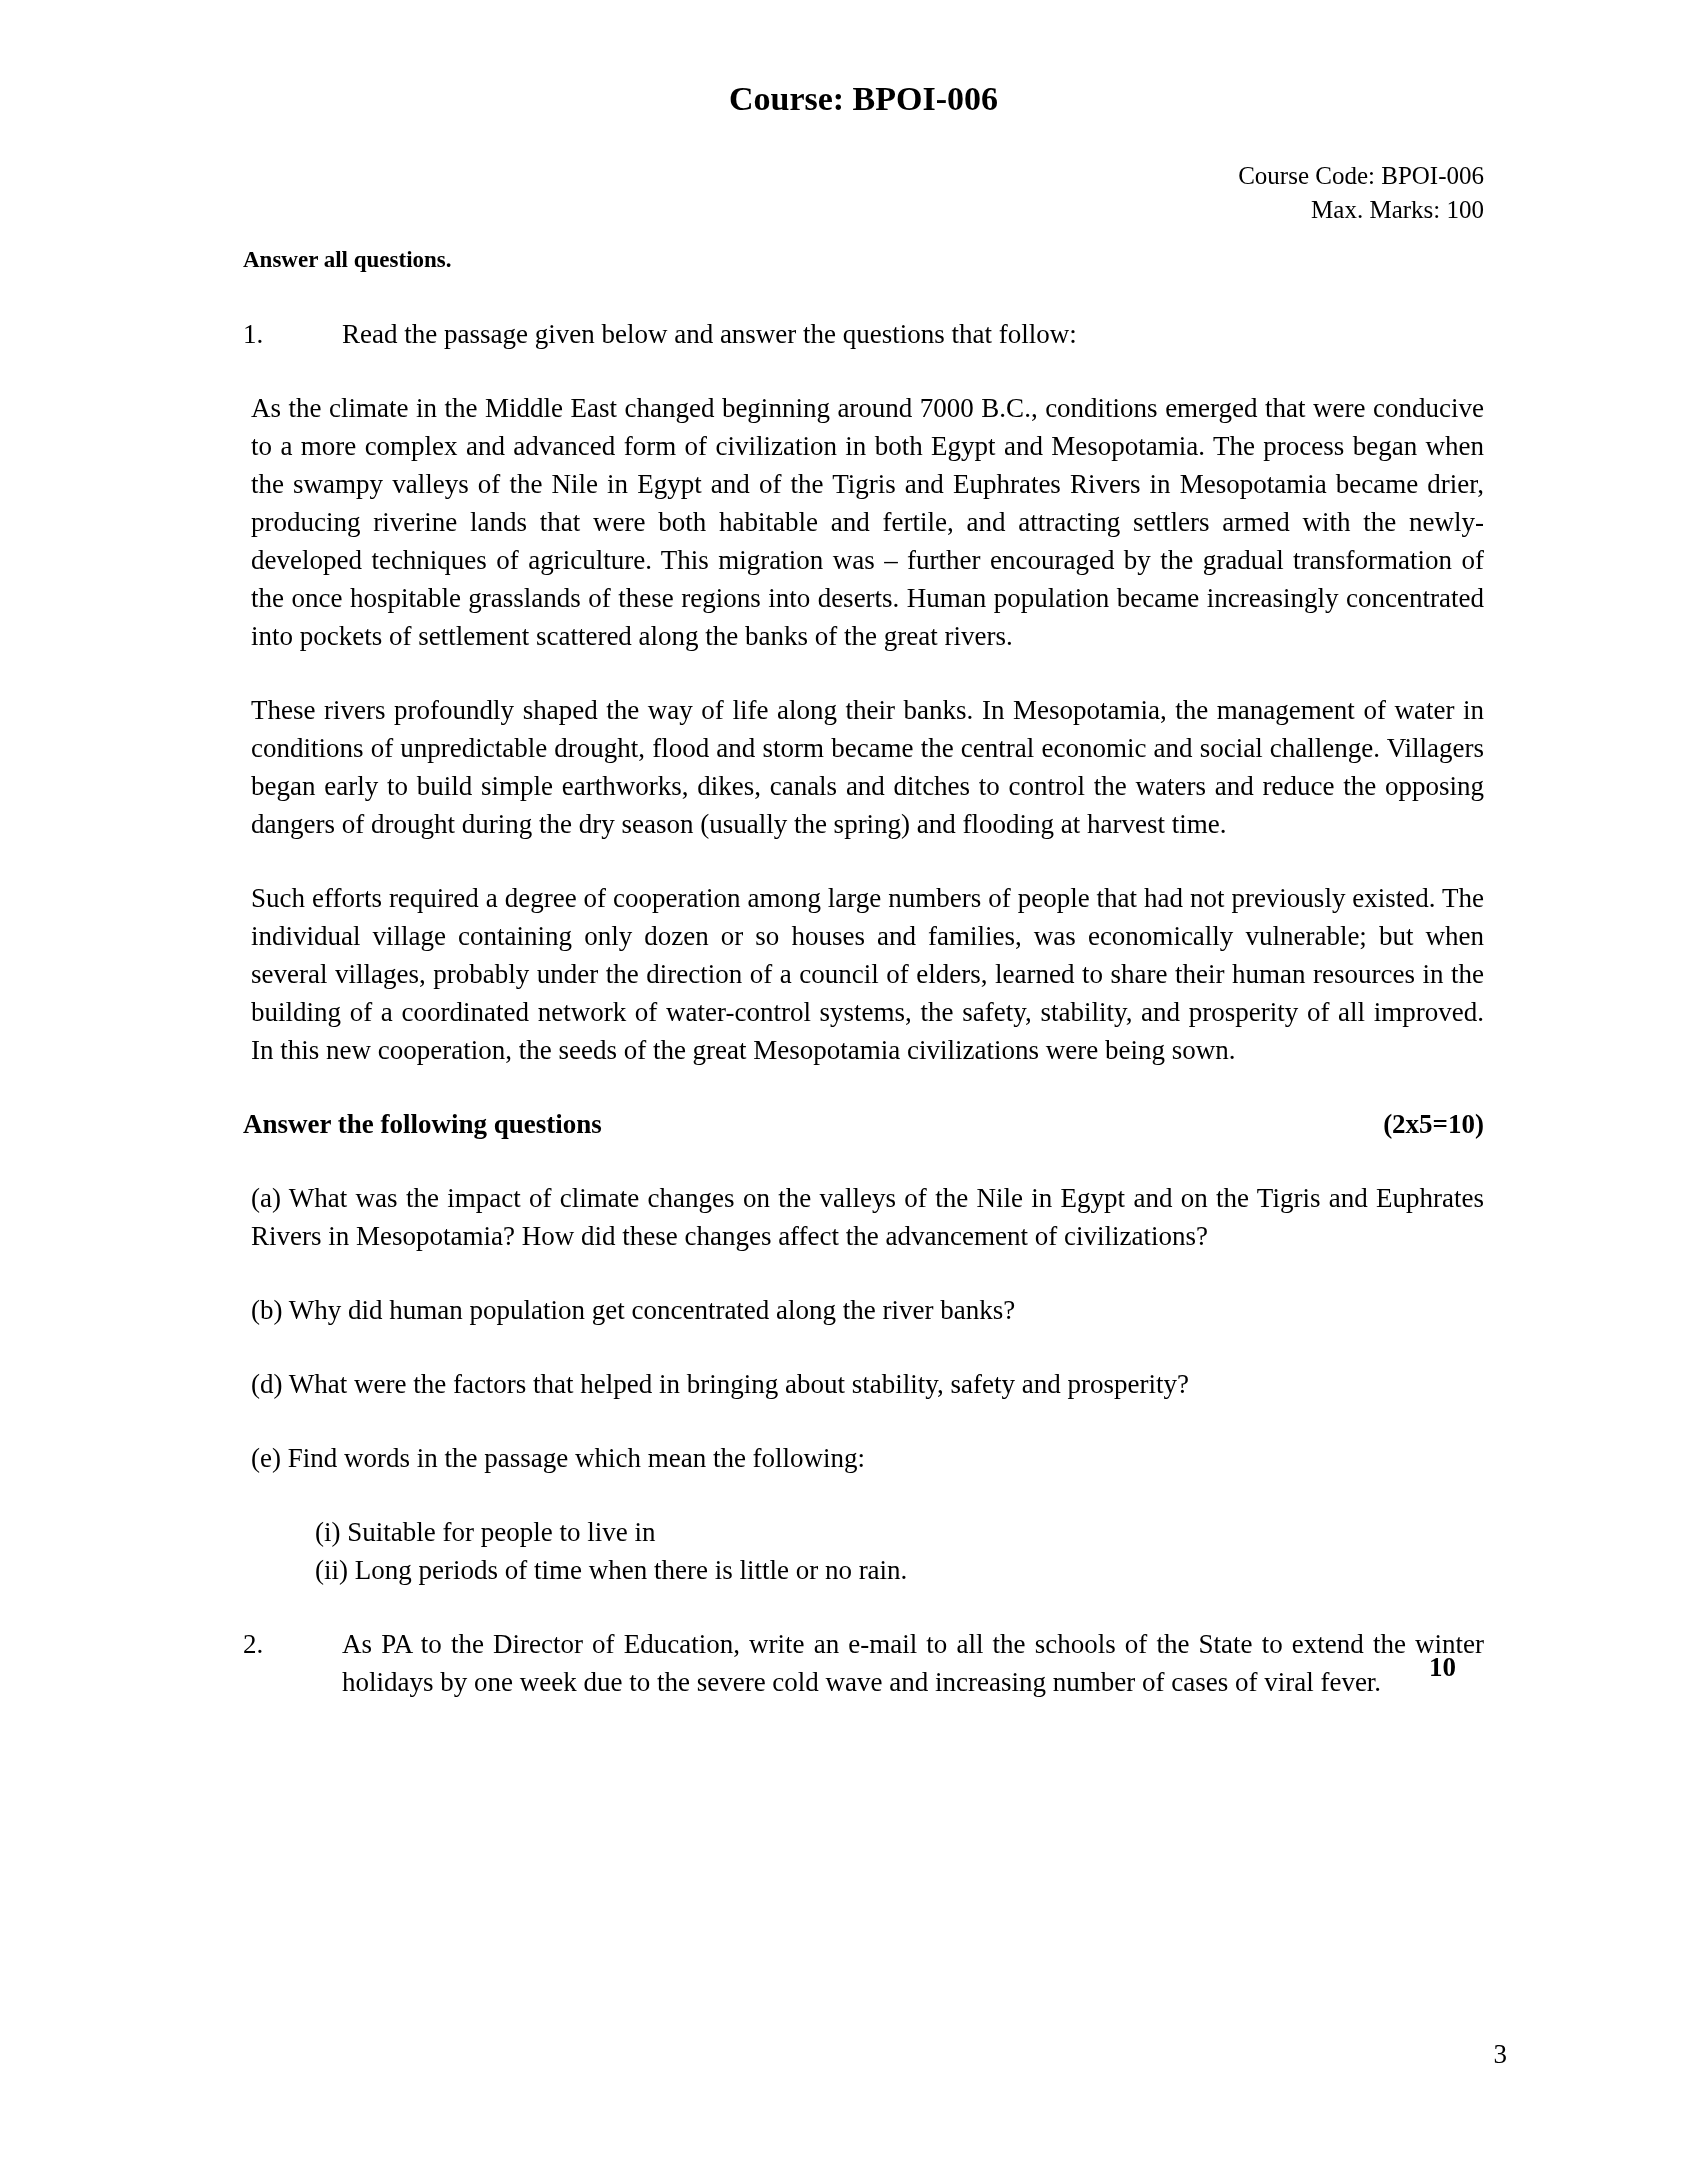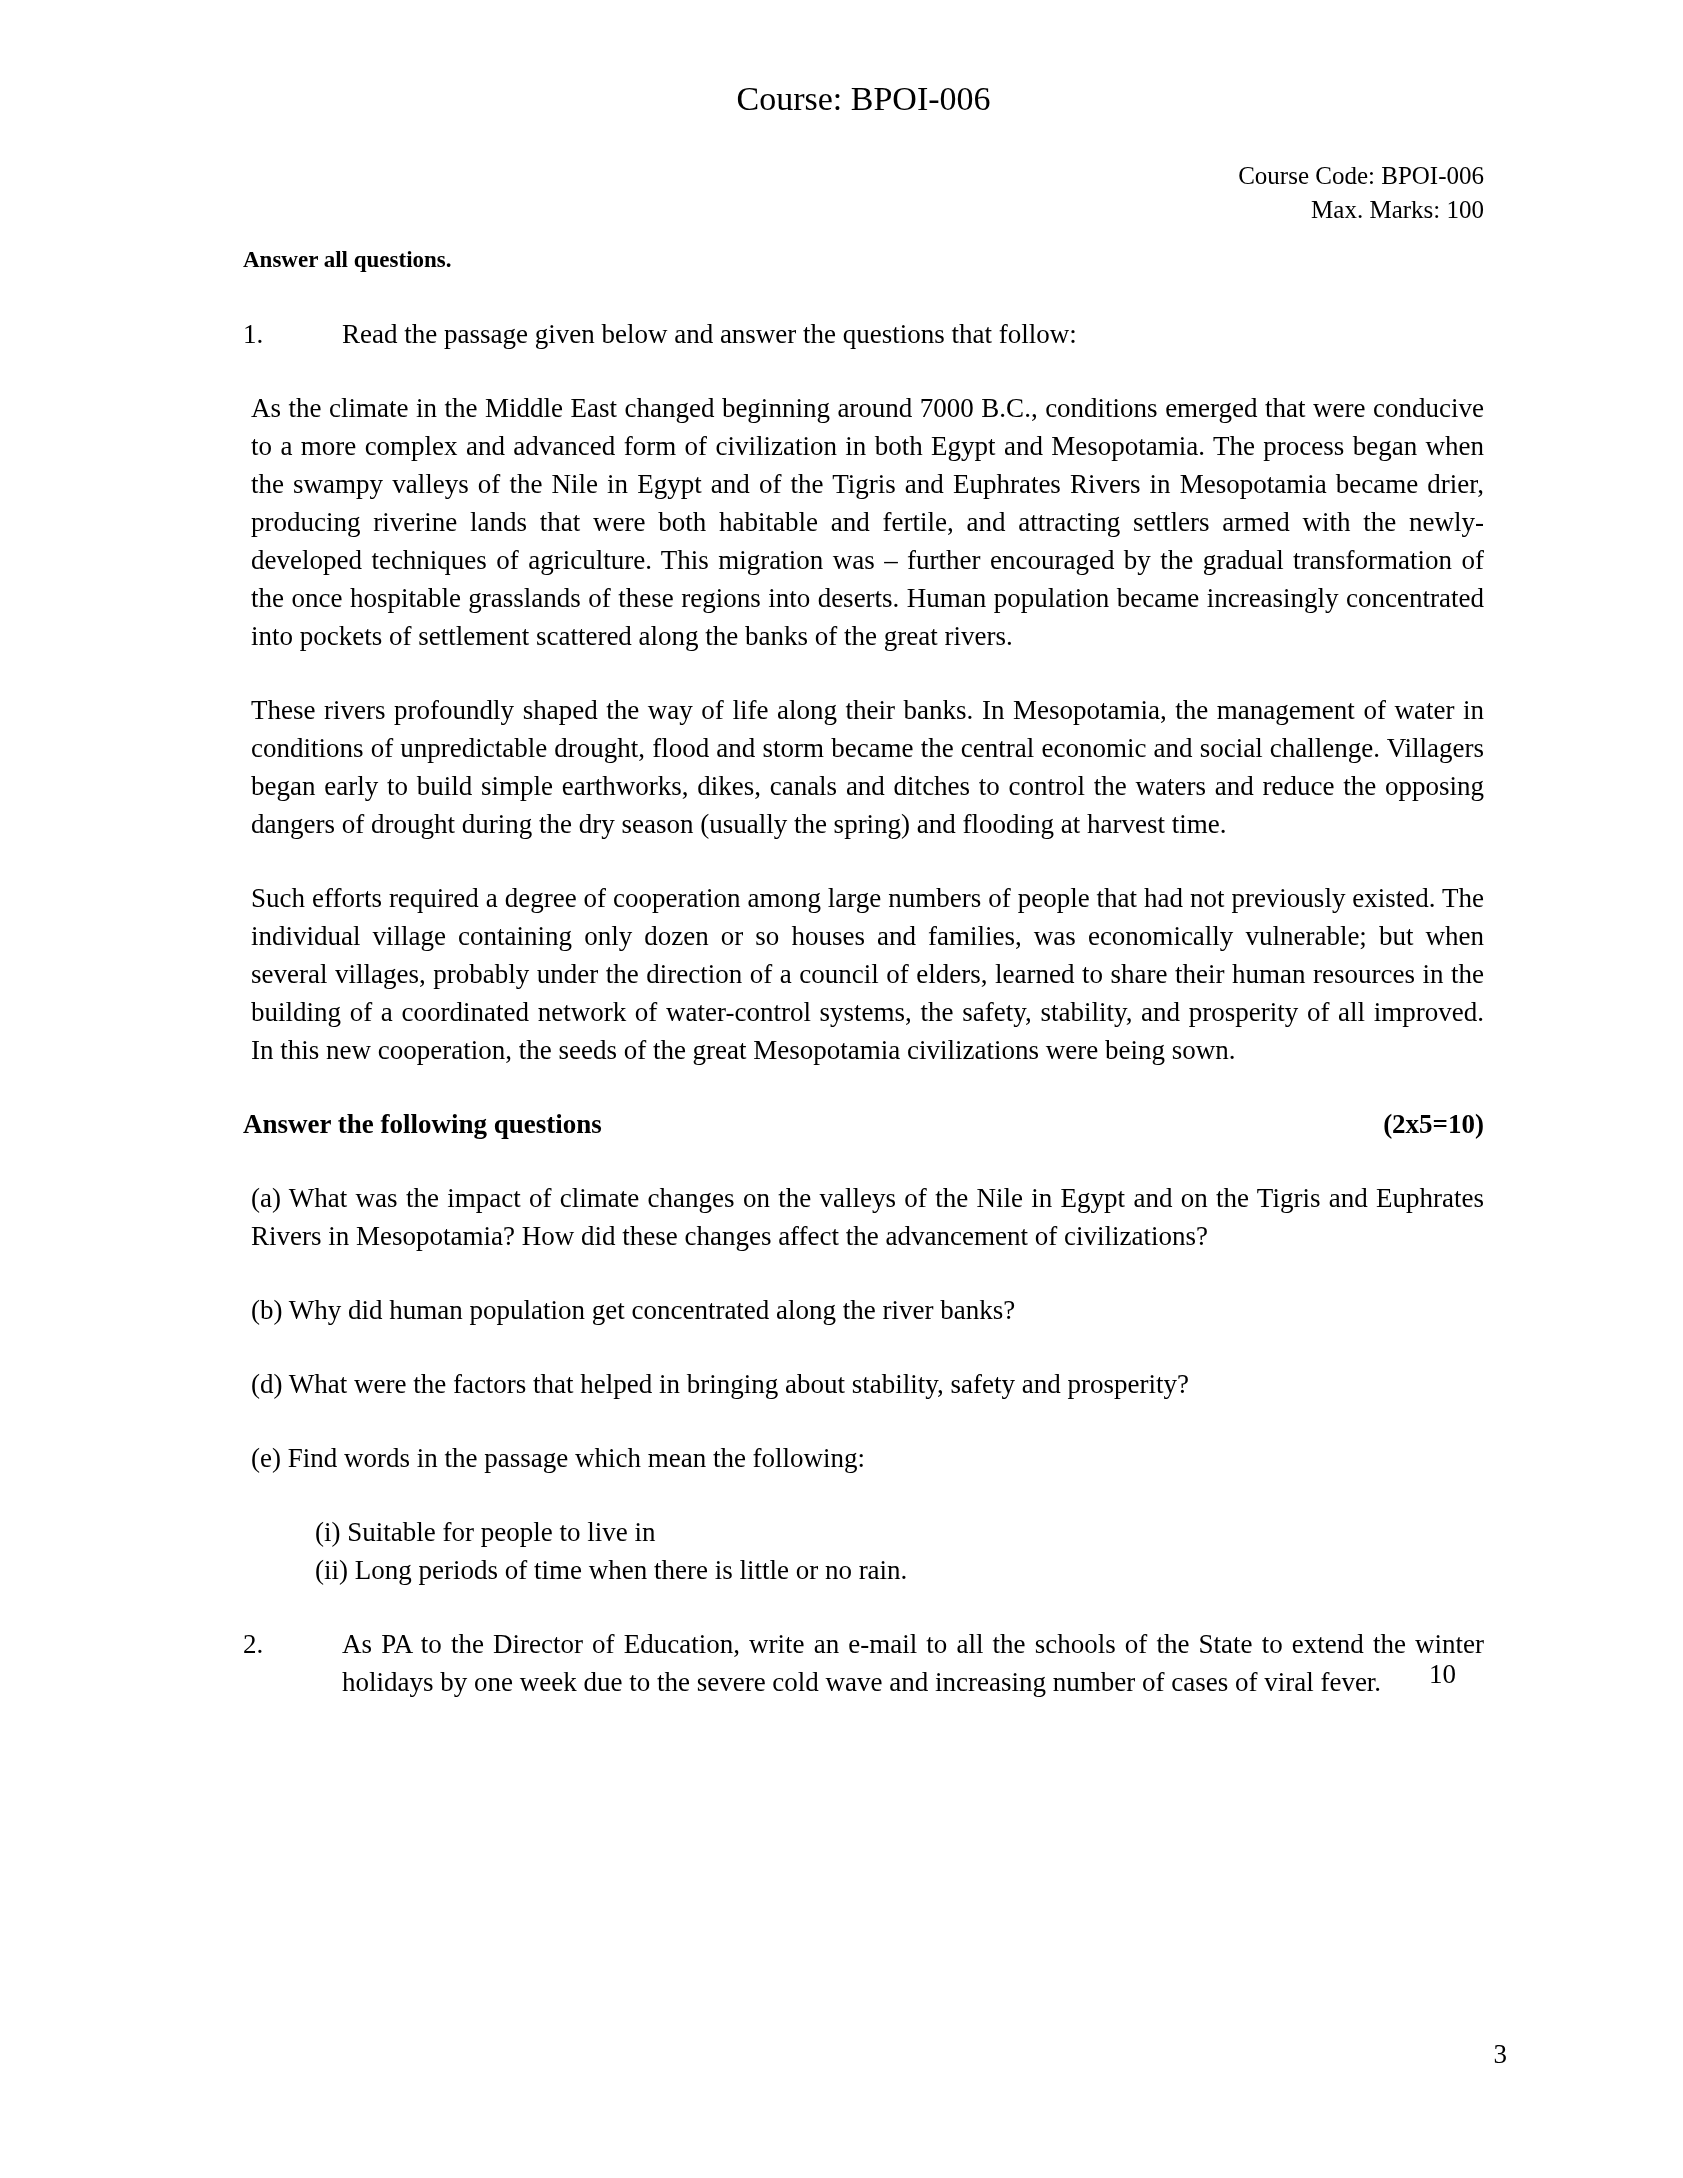--- a/index.html
+++ b/index.html
@@ -14,21 +14,21 @@
   }
   .content {
     margin-left: 243px;
     width: 1241px;
     font-size: 27px;
     line-height: 38px;
   }
   .doc-title {
     padding-top: 77px;
     text-align: center;
-    font-weight: normal;
+    font-weight: bold;
     font-size: 34px;
     line-height: 44px;
   }
   .header-right {
     margin-top: 38px;
     text-align: right;
     font-weight: normal;
     font-size: 25px;
     line-height: 34px;
   }
@@ -66,22 +66,22 @@
     margin-left: 72px;
   }
   .q2-body {
     position: relative;
     text-align: justify;
     padding-right: 0;
   }
   .marks-10 {
     position: absolute;
     right: 28px;
-    bottom: 8px;
-    font-weight: normal;
+    bottom: 15px;
+    font-weight: bold;
     margin-top: 12px;
   }
   .page-number {
     position: absolute;
     top: 2035px;
     right: 176px;
     font-size: 27px;
     line-height: 38px;
   }
 </style>

